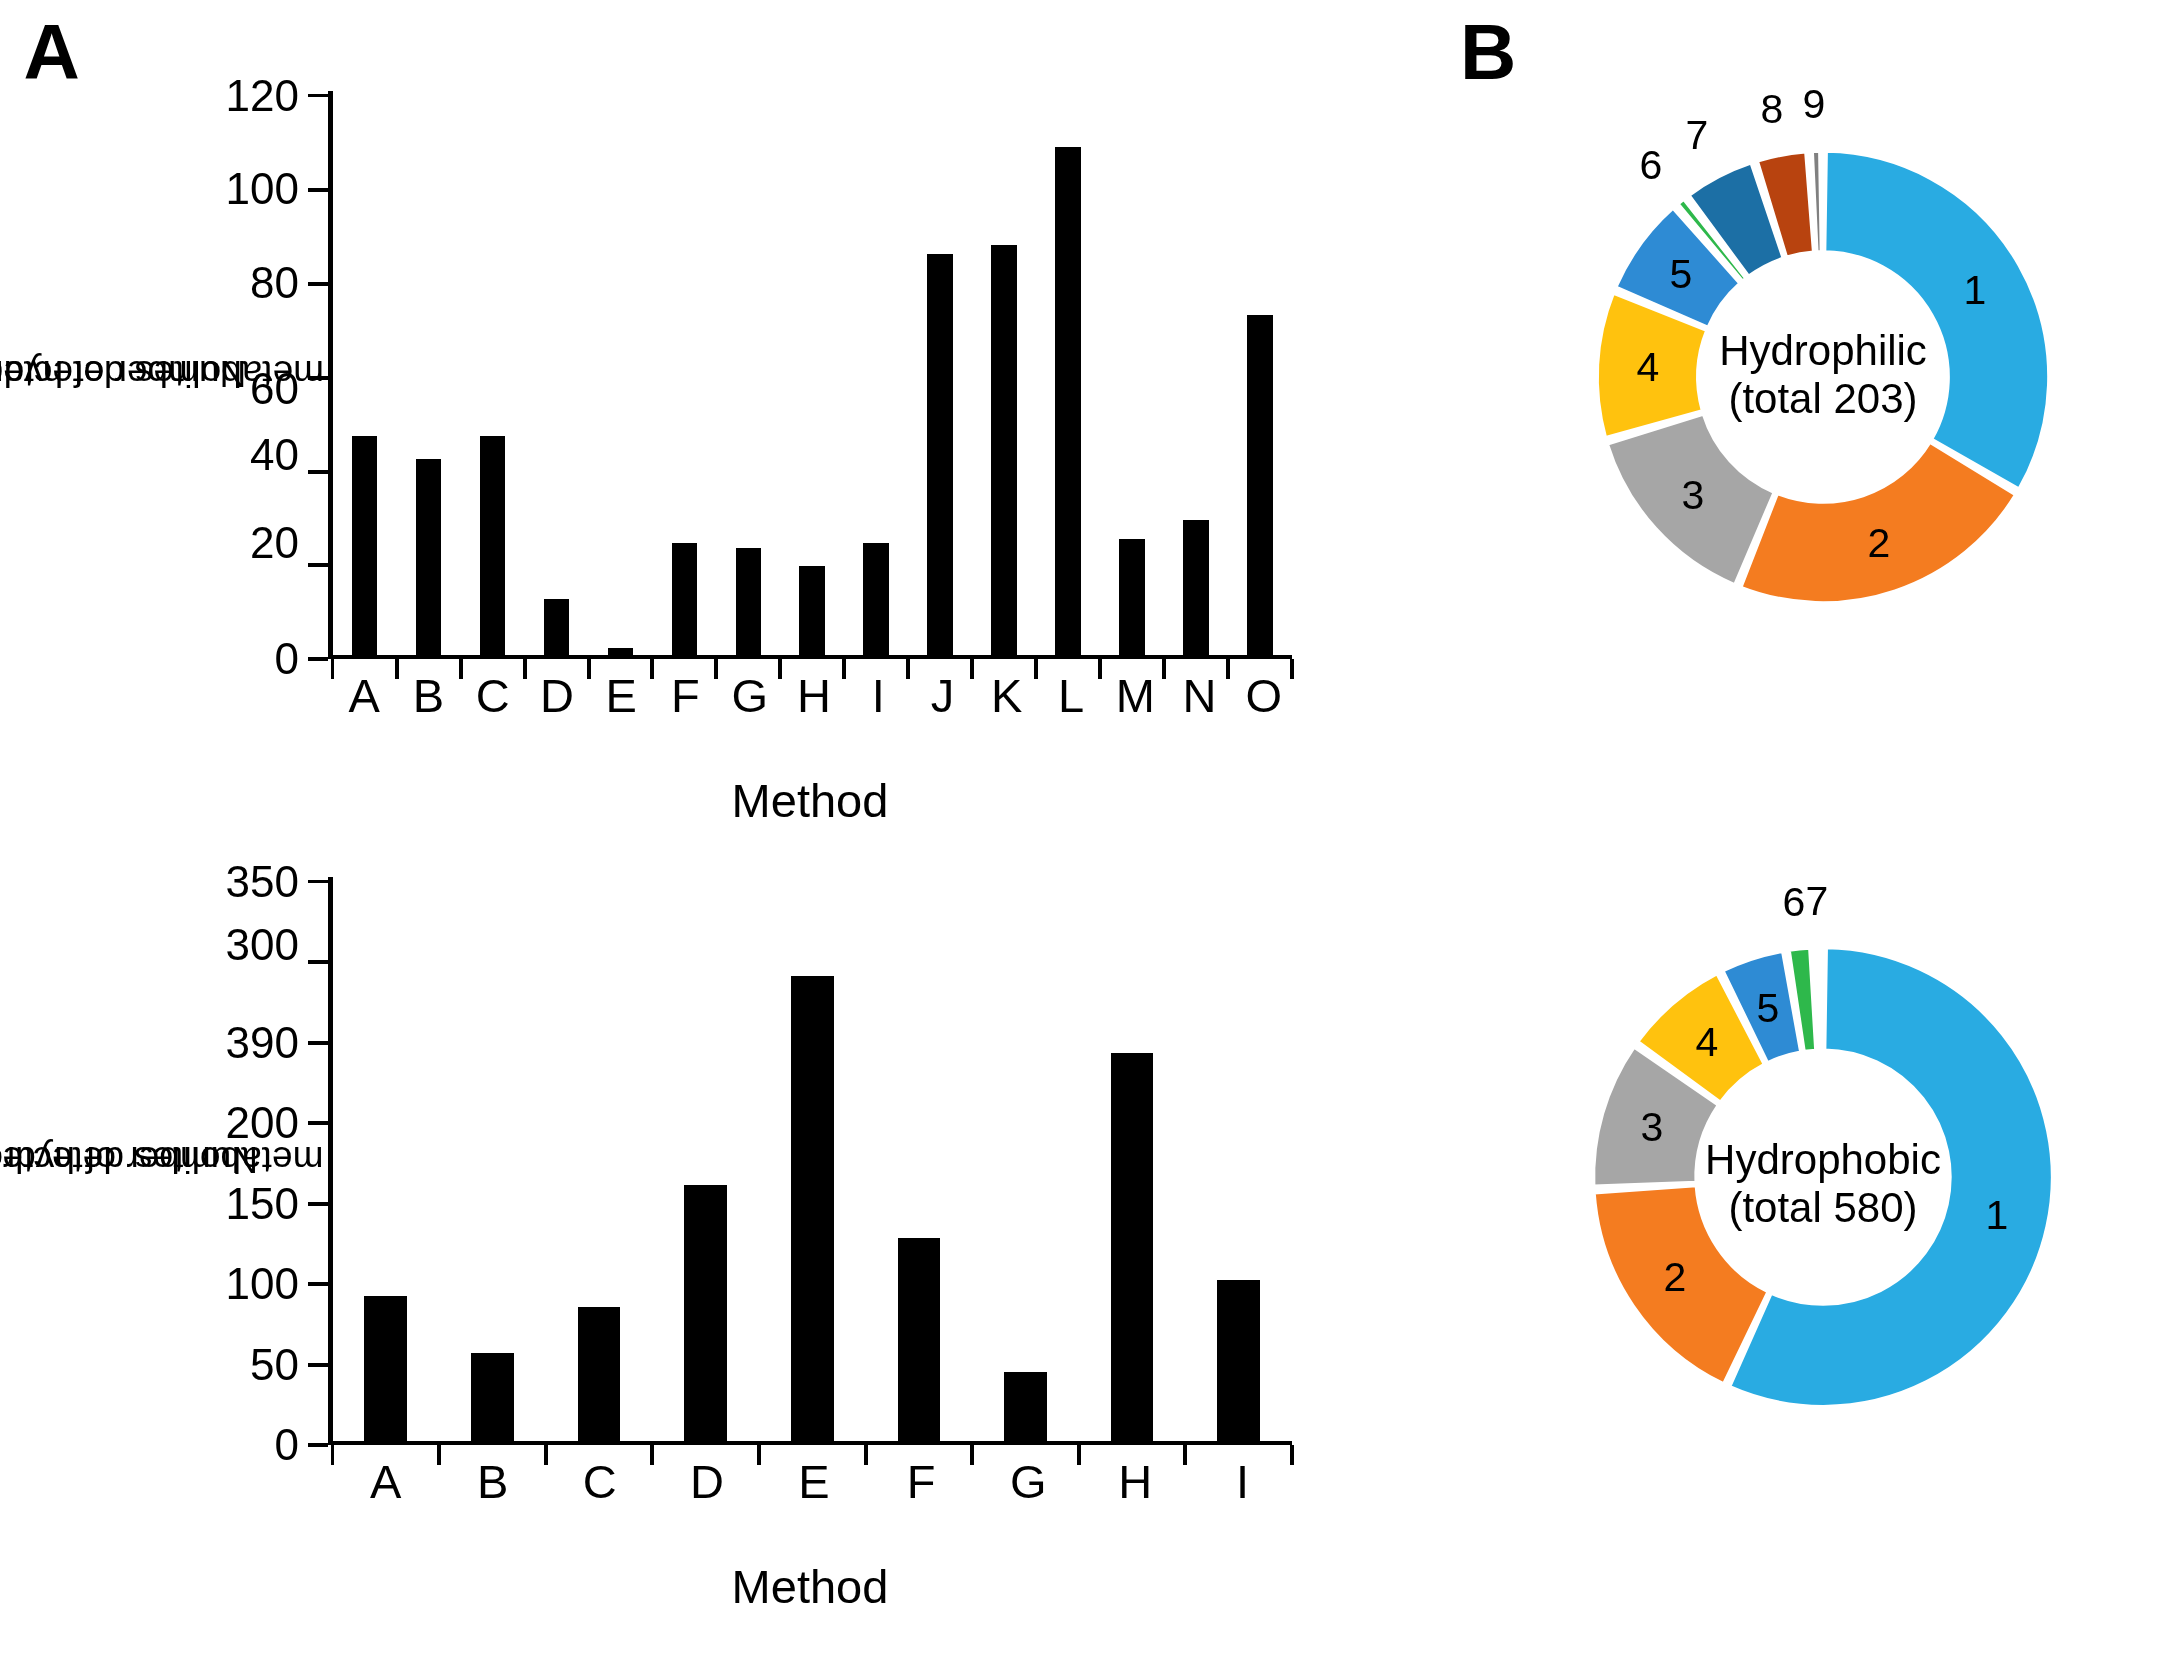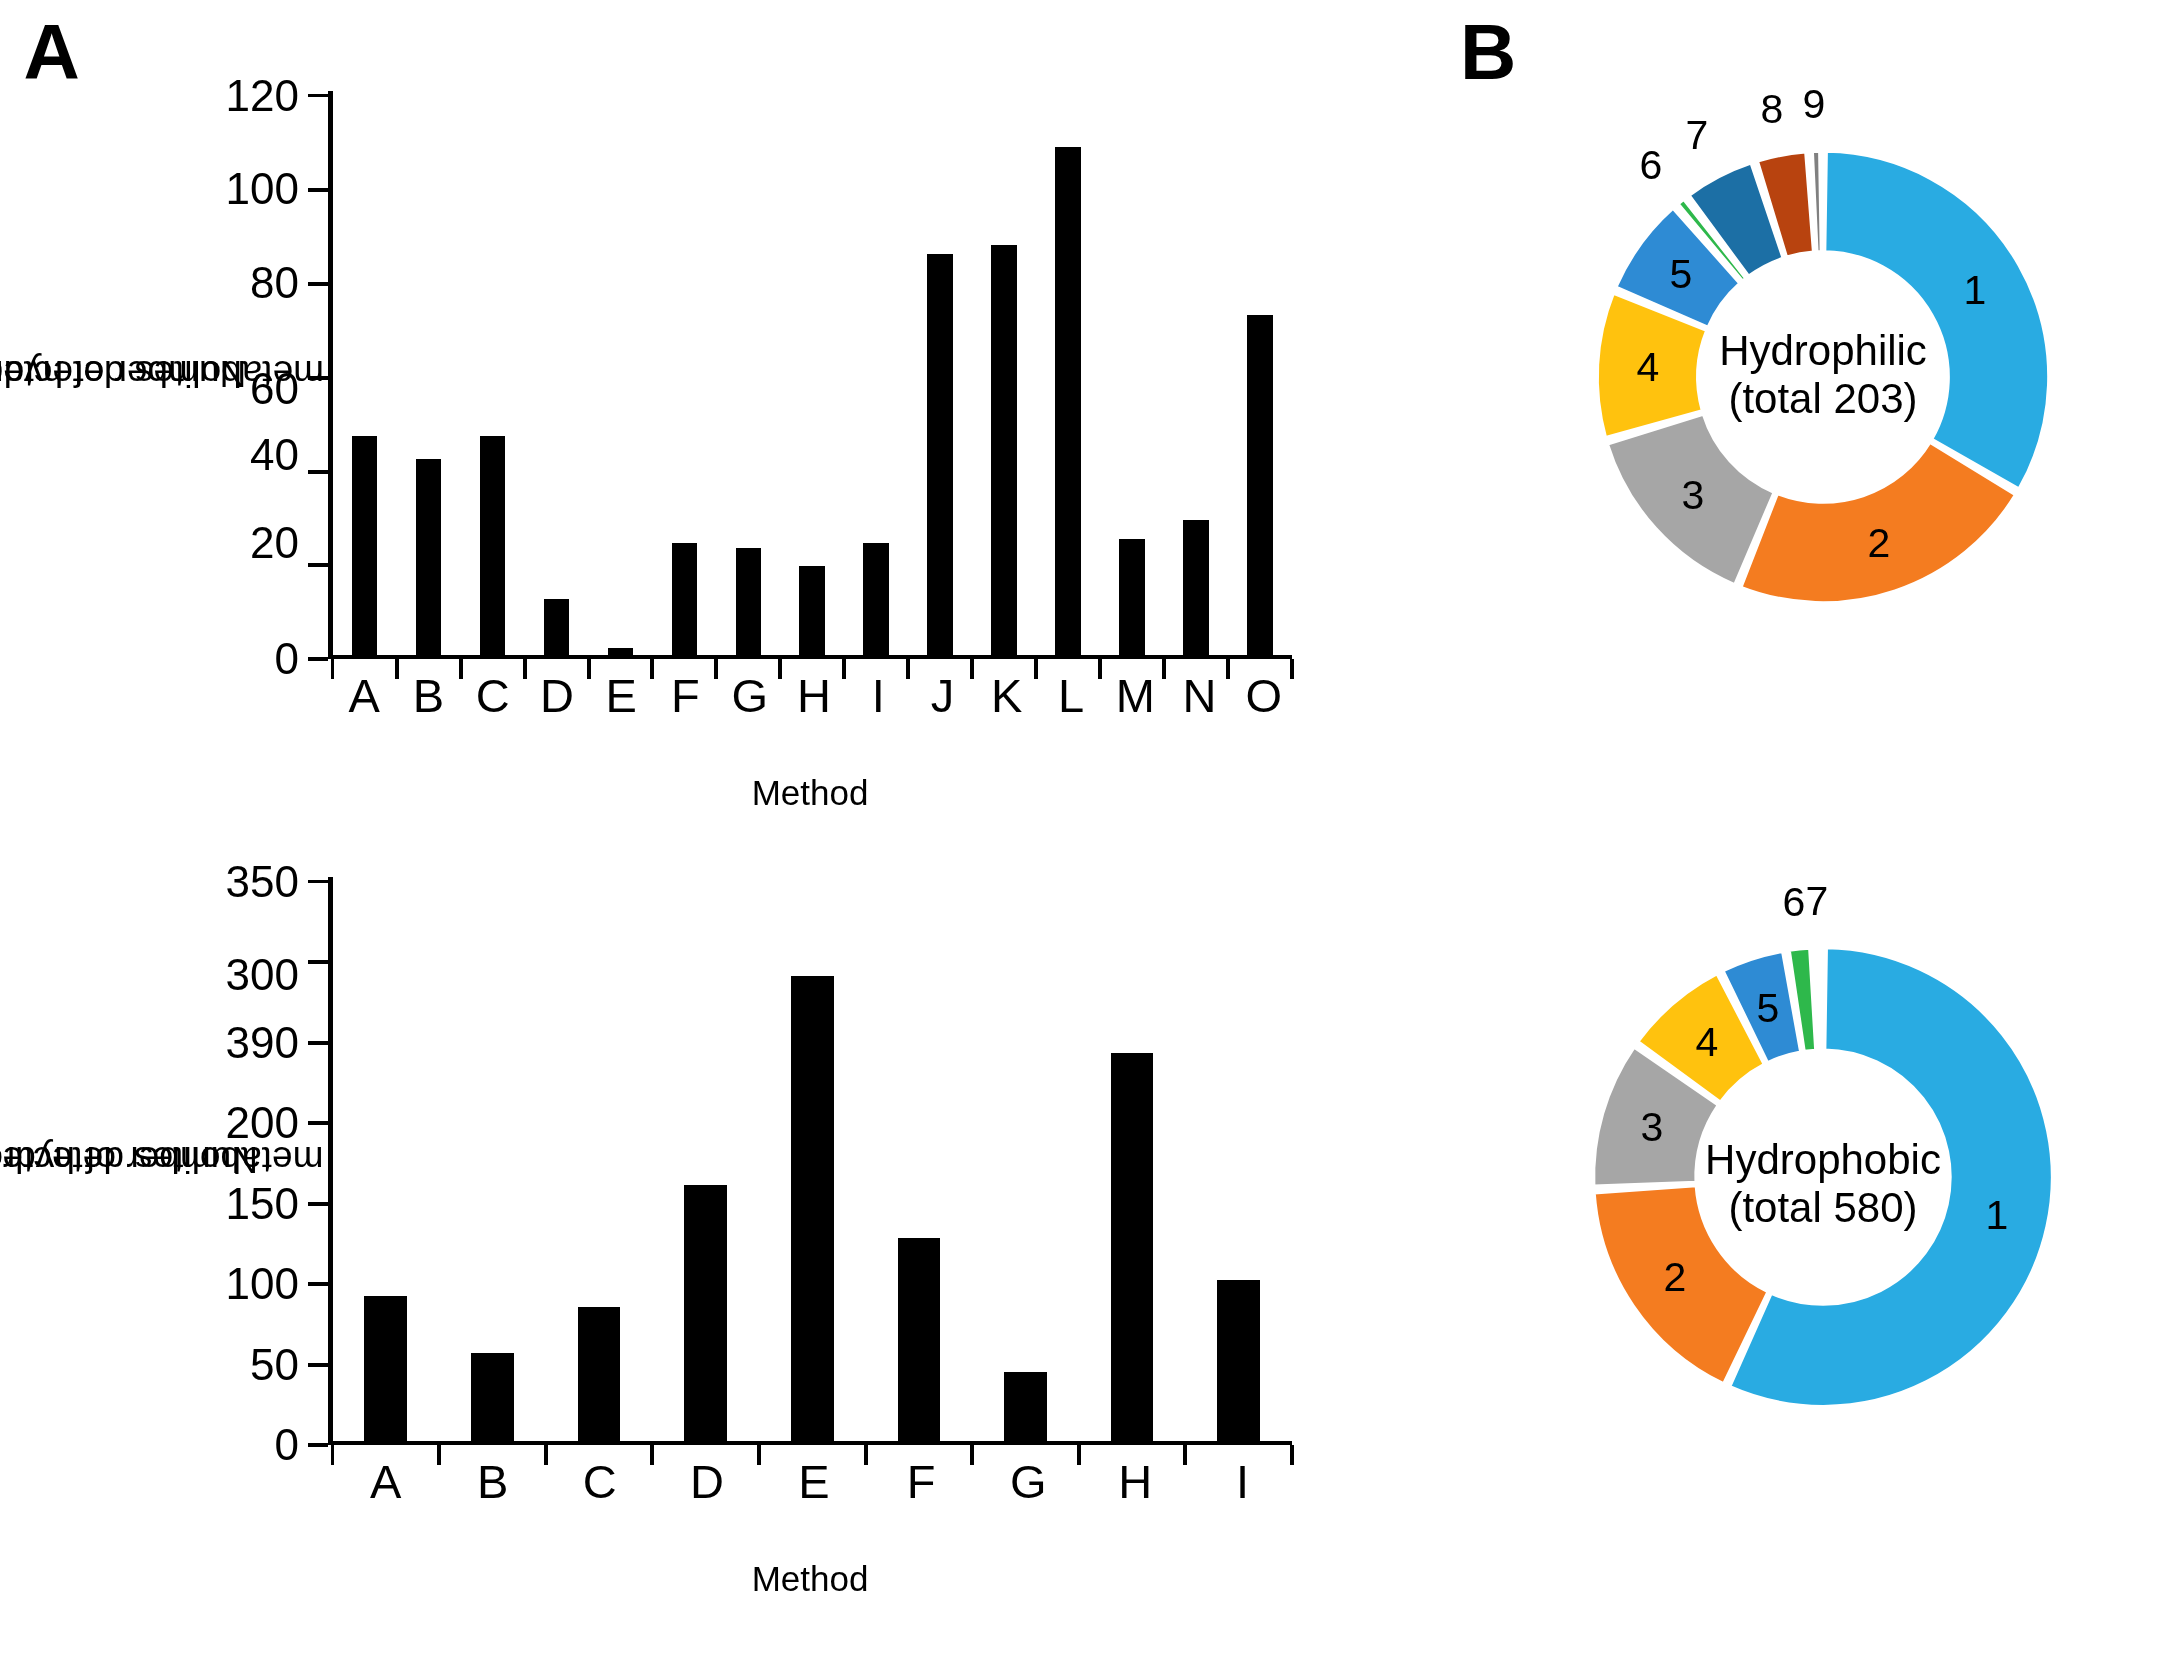--- a/index.html
+++ b/index.html
@@ -34,21 +34,21 @@
 
   .bars{position:absolute;left:4.5px;right:0;bottom:4.5px;top:0;display:flex;
         align-items:flex-end;}
   .barcell{flex:1 1 0;height:100%;display:flex;align-items:flex-end;justify-content:center;}
   .bar{width:40%;background:#000;}
 
   .xlabels{position:absolute;left:4.5px;right:0;top:calc(100% + 29px);display:flex;}
   .xlab{flex:1 1 0;text-align:center;font-size:47px;}
 
   .xtitle{position:absolute;left:273px;width:964px;top:691px;text-align:center;
-          font-size:35px;}
+          font-size:47px;}
 
   
   .donutwrap{position:absolute;}
   #donut-top{left:1491px;top:86px;width:664px;height:582px;}
   #donut-bottom{left:1491px;top:877px;width:664px;height:582px;}
   .donut-svg{position:absolute;left:0;top:0;}
   .donut-center{position:absolute;left:0;right:0;text-align:center;font-size:42px;
                 line-height:1.15;}
   #donut-top .donut-center{top:241px;}
   #donut-bottom .donut-center{top:259px;}
@@ -214,21 +214,21 @@
       <div class="ytick-label" style="top: 488px;">50</div>
       <div class="ytick" style="top: 405px;"></div>
       <div class="ytick-label" style="top: 407px;">100</div>
       <div class="ytick" style="top: 325px;"></div>
       <div class="ytick-label" style="top: 327px;">150</div>
       <div class="ytick" style="top: 244px;"></div>
       <div class="ytick-label" style="top: 246px;">200</div>
       <div class="ytick" style="top: 164px;"></div>
       <div class="ytick-label" style="top: 166px;">390</div>
       <div class="ytick" style="top: 83px;"></div>
-      <div class="ytick-label" style="top: 98px; text-align: center;">300</div>
+      <div class="ytick-label" style="top: 68px; text-align: center;">300</div>
       <div class="ytick" style="top: 2.7px;"></div>
       <div class="ytick-label" style="top: 4.5px;">350</div>
       <div class="xtick" style="left: 2.7px;"></div>
       <div class="xtick" style="left: 109px;"></div>
       <div class="xtick" style="left: 216px;"></div>
       <div class="xtick" style="left: 322px;"></div>
       <div class="xtick" style="left: 429px;"></div>
       <div class="xtick" style="left: 536px;"></div>
       <div class="xtick" style="left: 642px;"></div>
       <div class="xtick" style="left: 749px;"></div>

